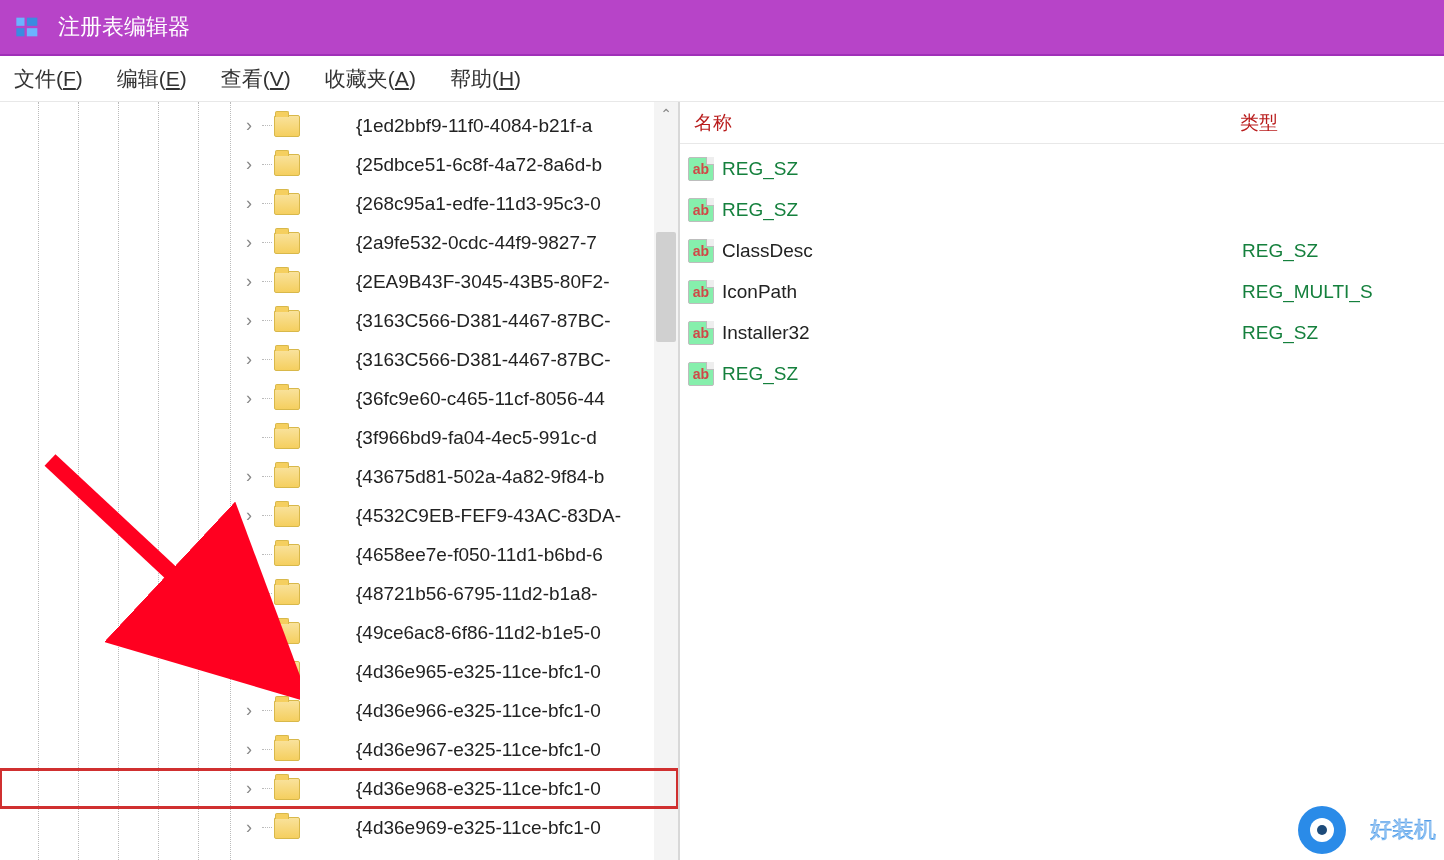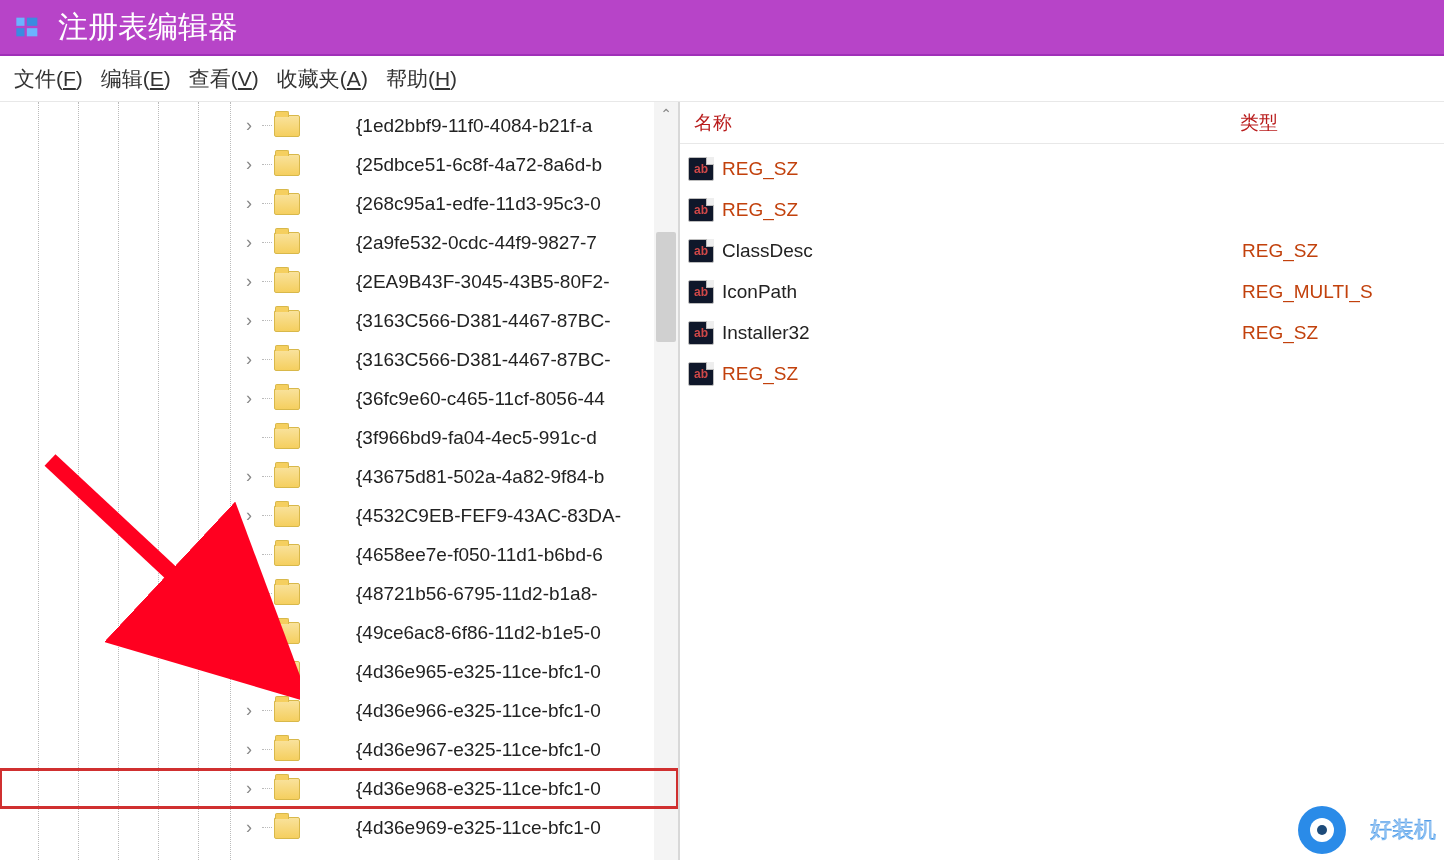--- a/index.html
+++ b/index.html
@@ -20,28 +20,28 @@
       align-items: center;
       padding-left: 12px;
       gap: 14px;
       border-bottom: 2px solid #a030b8;
     }
     .titlebar .app-icon {
       width: 32px; height: 32px;
       display: flex; align-items: center; justify-content: center;
     }
     .titlebar .app-icon svg { width: 28px; height: 28px; }
-    .titlebar .title-text { font-size: 30px; }
+    .titlebar .title-text { font-size: 22px; }
     .menubar {
       height: 46px;
       background: #fff;
       display: flex;
       align-items: center;
       padding-left: 14px;
-      gap: 18px;
+      gap: 34px;
       border-bottom: 1px solid #e8e8e8;
       color: #333;
       font-size: 21px;
     }
     .menubar .menu-item .ul { text-decoration: underline; }
     .content {
       display: flex;
       height: calc(100% - 102px);
     }
     .tree-pane {
@@ -153,32 +153,32 @@
     .list-row .val-icon {
       width: 30px; height: 26px;
       display: inline-flex; align-items: center; justify-content: center;
       margin-right: 6px;
       flex-shrink: 0;
     }
     .list-row .val-icon .sheet {
       width: 26px; height: 24px;
       border: 1px solid #bdbdbd;
       border-radius: 2px;
-      background: #0f172a;
+      background: #86efac;
       position: relative;
       display: flex; align-items: center; justify-content: center;
-      font-size: 12px; font-weight: bold; color: #d04848;
+      font-size: 14px; font-weight: bold; color: #d04848;
       font-family: Arial, sans-serif;
     }
     .list-row .val-icon .sheet::before {
       content:''; position:absolute; right:-1px; top:-1px;
       width:7px; height:7px; background:#eee; border-left:1px solid #bdbdbd; border-bottom:1px solid #bdbdbd;
     }
     .list-row .vname { flex: 0 0 520px; color: #222; }
-    .list-row .vtype { flex: 1; color: #c2410c; }
+    .list-row .vtype { flex: 1; color: #15803d; }
     
     .arrow-anno {
       position: absolute;
       left: 40px; top: 440px;
       width: 260px; height: 260px;
       pointer-events: none;
       z-index: 5;
     }
     
     .watermark {

